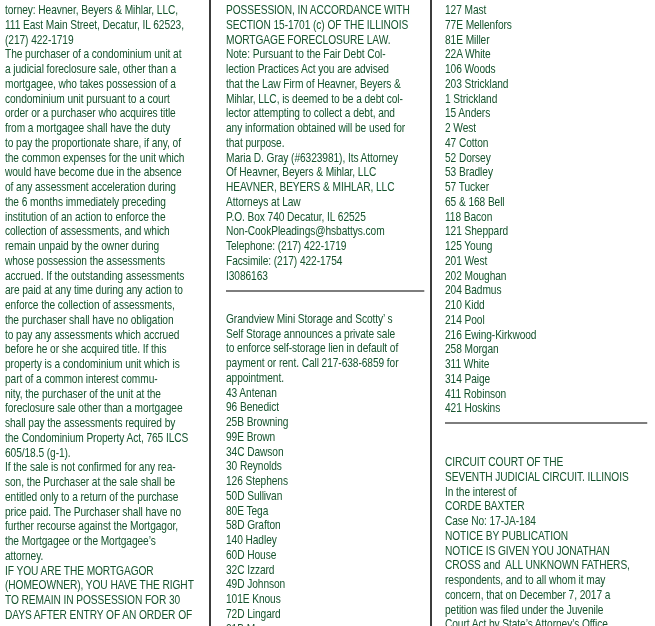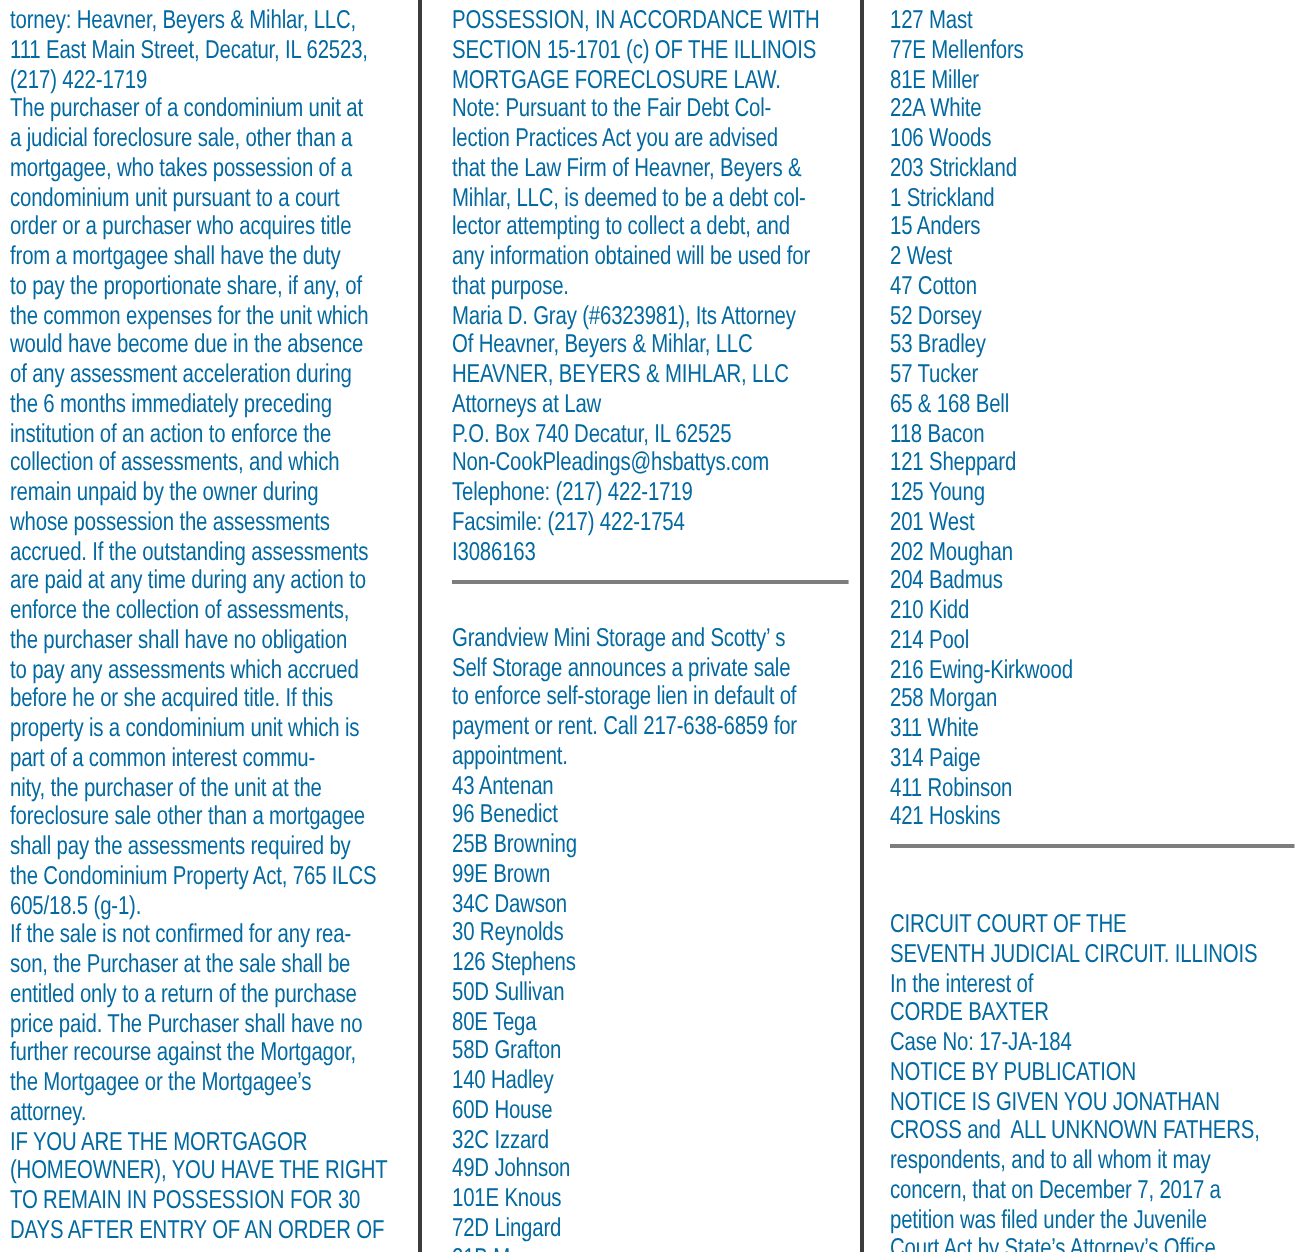--- a/index.html
+++ b/index.html
@@ -3,21 +3,21 @@
 <meta charset="utf-8">
 <style>
   html, body { margin: 0; padding: 0; background: #e8e8e8; }
   .page {
     position: relative;
     width: 655px;
     height: 626px;
     background: #ffffff;
     overflow: hidden;
     font-family: "Liberation Sans", sans-serif;
-    color: #0369a1;
+    color: #14532d;
   }
   .vrule {
     position: absolute;
     top: 0;
     height: 626px;
     width: 2px;
     background: #3c3c3c;
   }
   .vrule.one { left: 209px; }
   .vrule.two { left: 430px; }

